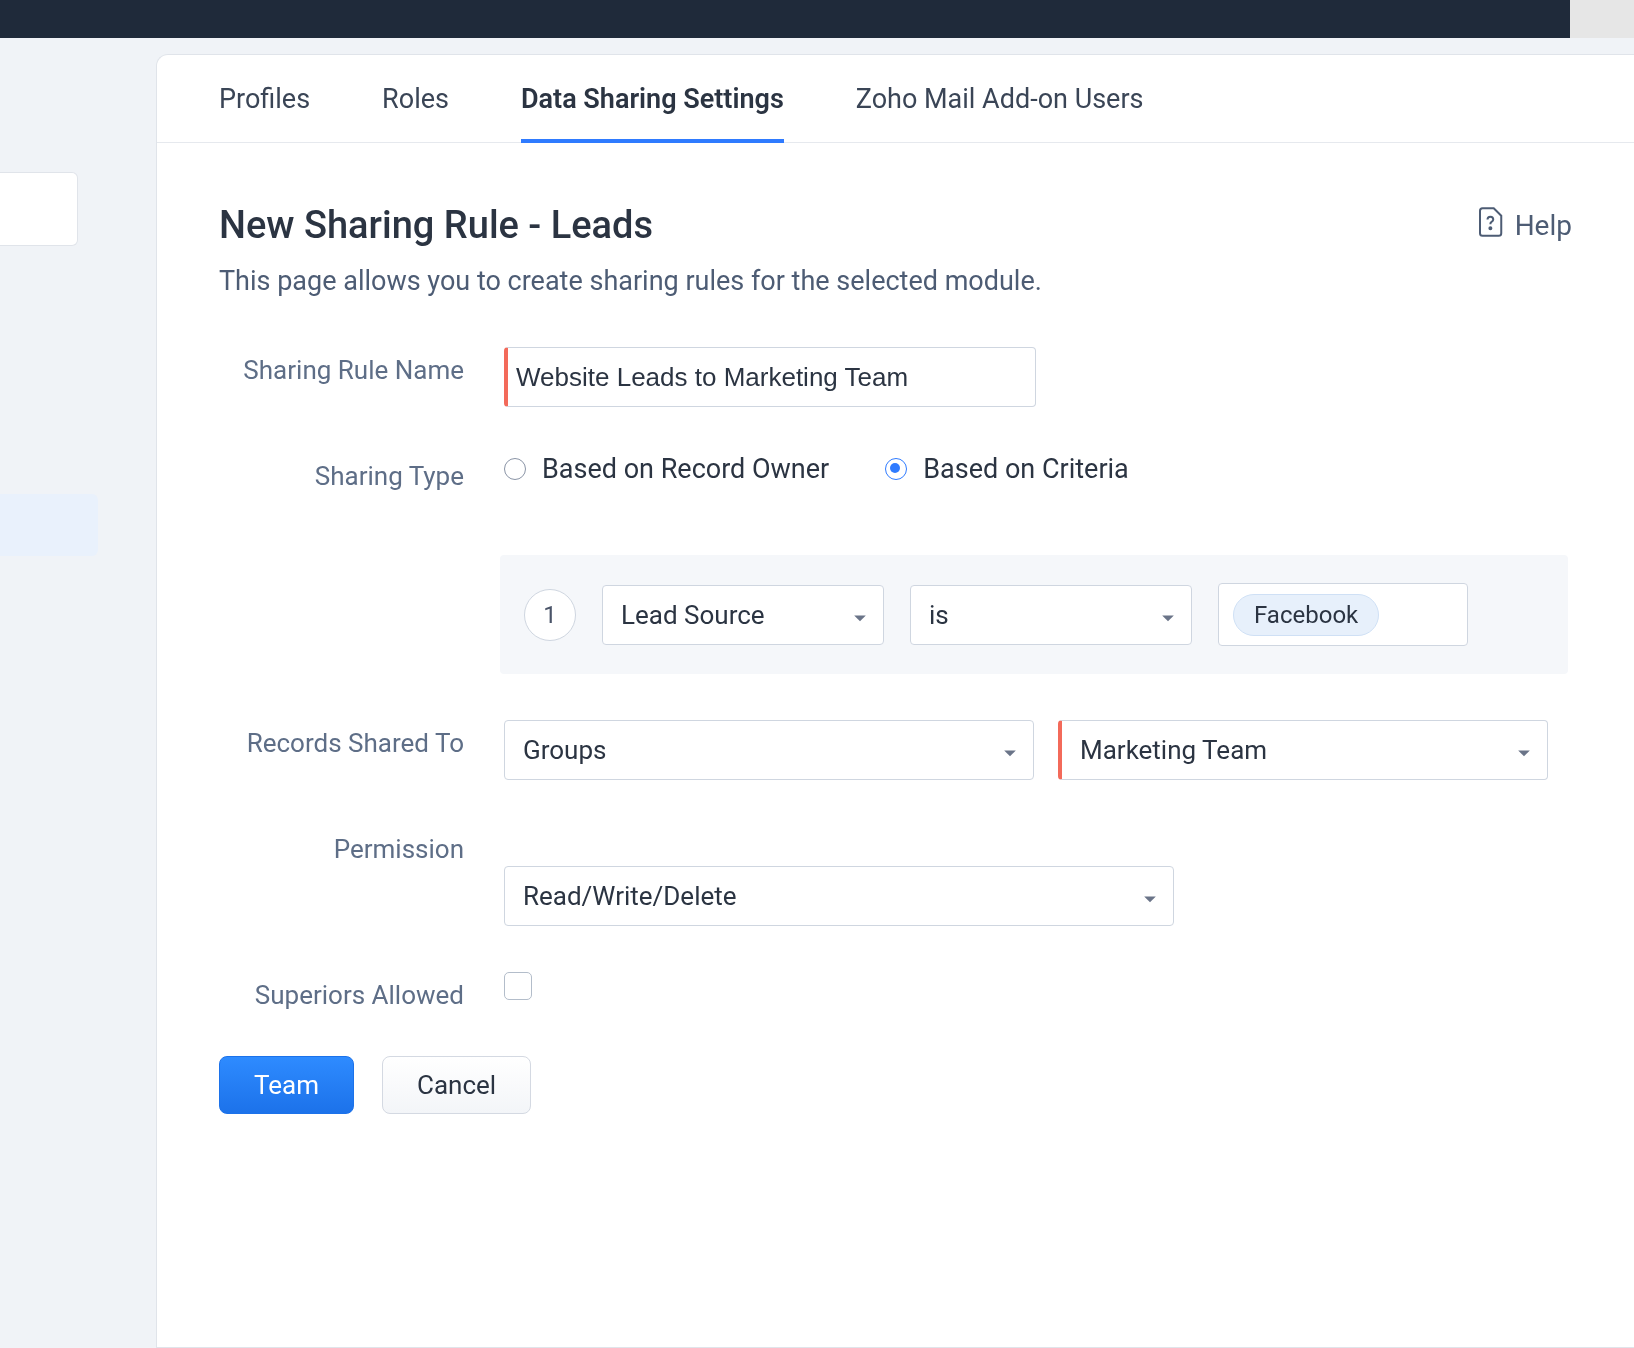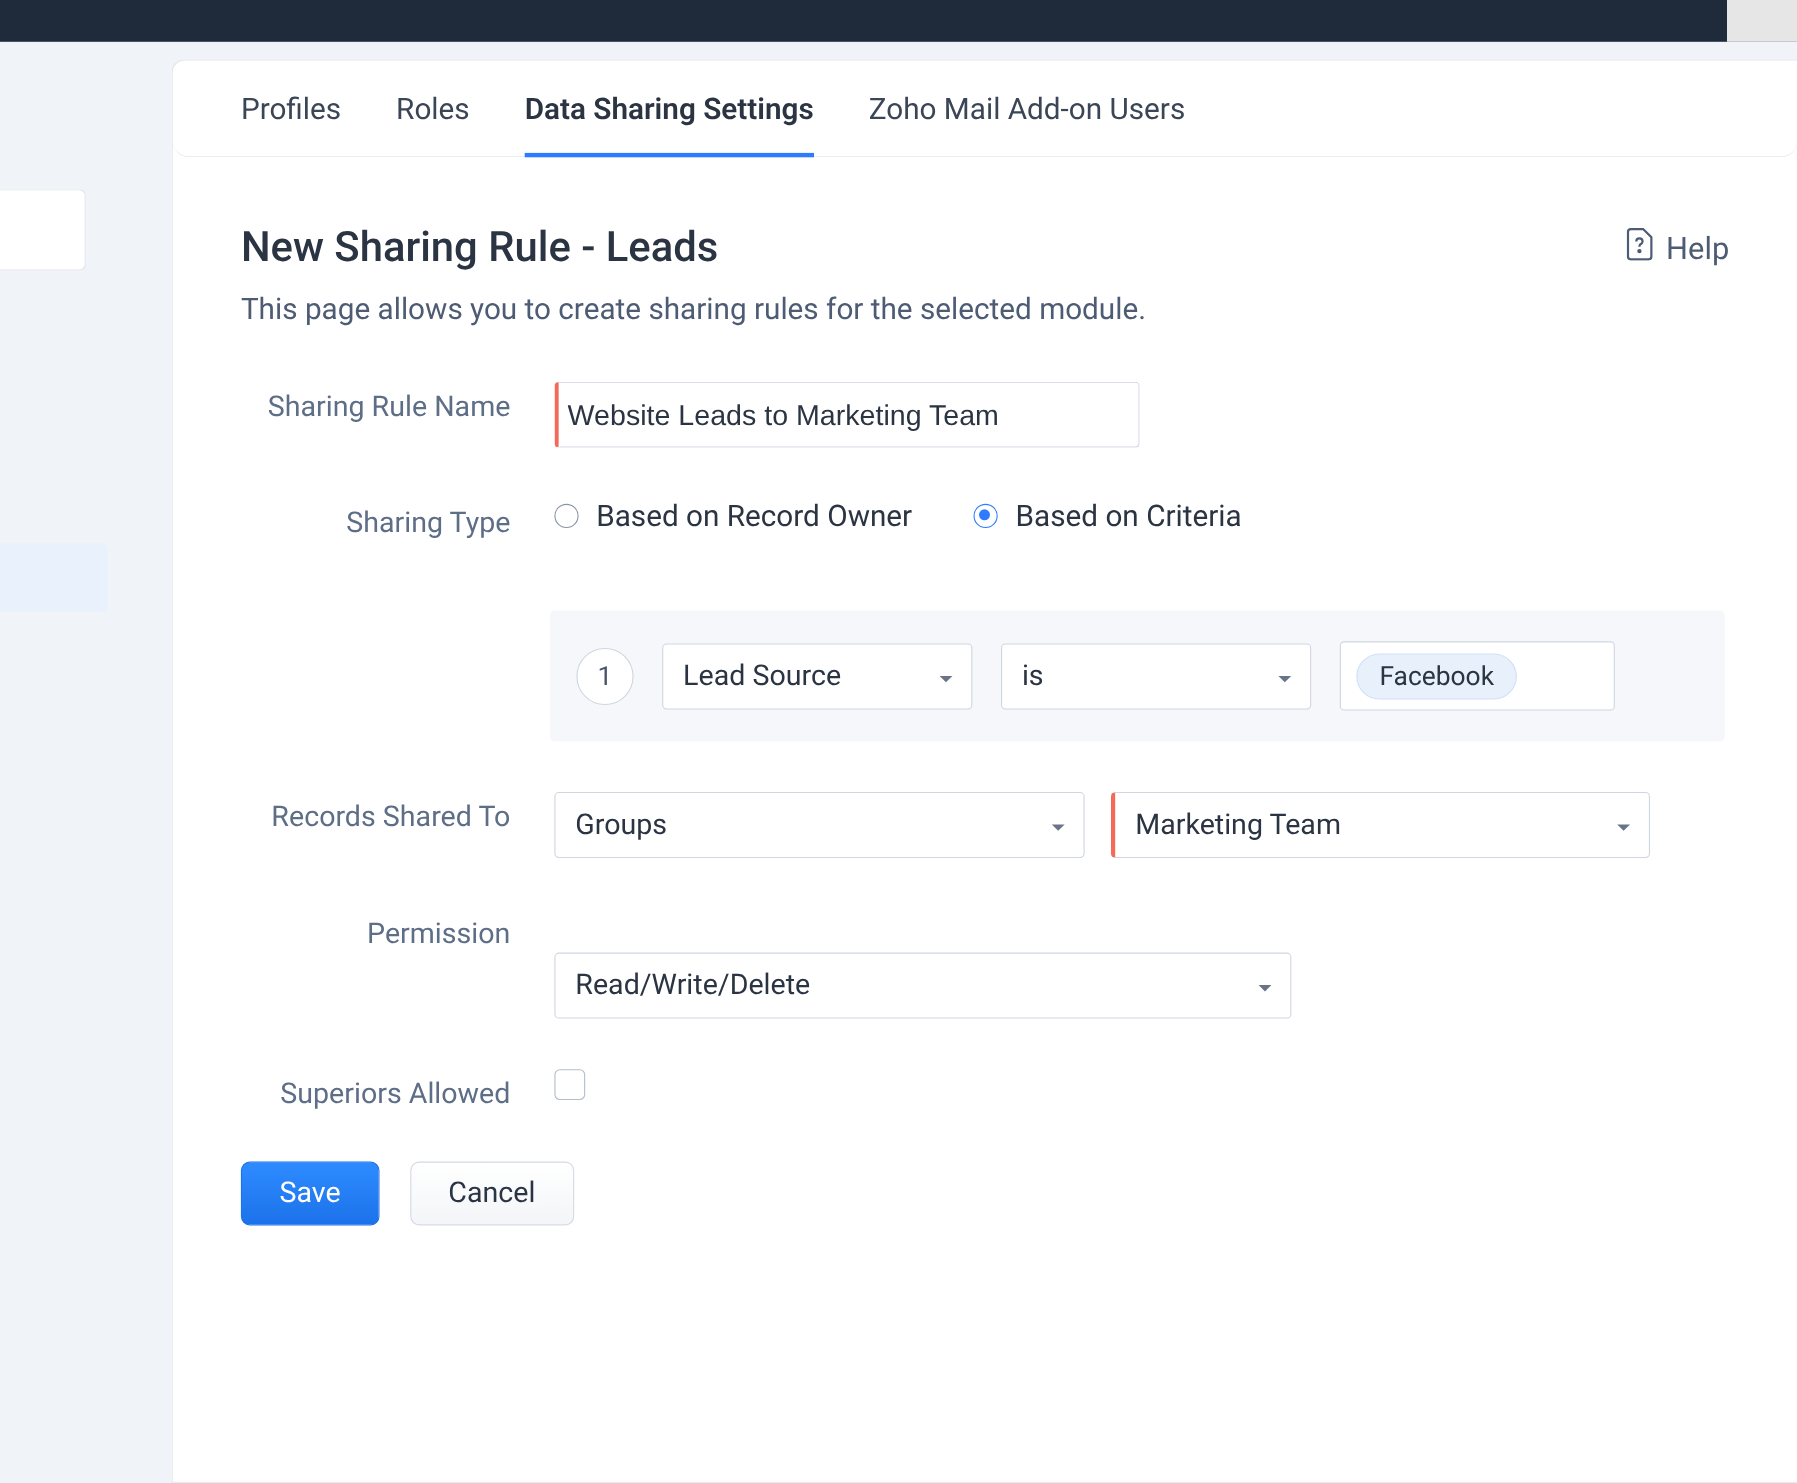--- a/index.html
+++ b/index.html
@@ -4,21 +4,21 @@
 <style>
   * { box-sizing: border-box; margin: 0; padding: 0; }
   html, body { width: 1634px; height: 1348px; font-family: -apple-system, BlinkMacSystemFont, "Segoe UI", Roboto, sans-serif; background: #f0f3f7; }
   .topbar { position: absolute; top: 0; left: 0; right: 0; height: 38px; background: #1f2a3a; }
   .topbar-right { position: absolute; right: 0; top: 0; width: 64px; height: 38px; background: #e6e6e6; }
   .side-stub { position: absolute; left: 0; top: 172px; width: 78px; height: 74px; background: #fff; border: 1px solid #e0e4ea; border-left: none; border-radius: 0 6px 6px 0; }
   .side-stub-sel { position: absolute; left: 0; top: 494px; width: 98px; height: 62px; background: #e9f1fc; border-radius: 0 6px 6px 0; }
   .side-text { position: absolute; left: 0; top: 646px; font-size: 28px; color: #43526b; }
   .panel-wrap { position: absolute; left: 156px; top: 54px; right: 0; bottom: 0; }
   .panel { background: #fff; border: 1px solid #e0e4ea; border-right: none; border-radius: 12px 0 0 0; min-height: 1294px; }
-  .tabs { display: flex; gap: 50px; padding: 28px 62px 0 62px; border-bottom: 1px solid #e6e9ee; font-size: 27px; color: #3a4556; border-radius: 15px; }
+  .tabs { display: flex; gap: 72px; padding: 28px 62px 0 62px; border-bottom: 1px solid #e6e9ee; font-size: 27px; color: #3a4556; }
   .tab { padding-bottom: 24px; cursor: pointer; }
   .tab.active { font-weight: 600; color: #2b3442; border-bottom: 4px solid #2f7bff; margin-bottom: -1px; }
   .content { padding: 60px 62px 40px 62px; }
   .header-row { display: flex; justify-content: space-between; align-items: center; }
   .title { font-size: 38px; font-weight: 500; color: #2b3442; }
   .help { display: flex; align-items: center; gap: 12px; font-size: 28px; color: #4d5c74; cursor: pointer; }
   .help svg { width: 26px; height: 30px; stroke: #4d5c74; fill: none; stroke-width: 1.6; }
   .subtitle { margin-top: 18px; font-size: 27px; color: #4d5c74; }
   .form { margin-top: 50px; }
   .row { display: flex; align-items: flex-start; margin-bottom: 46px; }
@@ -31,21 +31,21 @@
   .radio.checked .circle { border-color: #2f7bff; }
   .radio.checked .circle::after { content: ""; position: absolute; left: 4px; top: 4px; width: 10px; height: 10px; border-radius: 50%; background: #2f7bff; }
   .criteria-box { background: #f5f7fa; border-radius: 4px; padding: 28px 24px; width: 100%; display: flex; align-items: center; gap: 26px; margin-top: 30px; margin-left: -4px; overflow:hidden; }
   .num-badge { width: 52px; height: 52px; border-radius: 50%; border: 1.5px solid #cfd6e0; display: flex; align-items: center; justify-content: center; font-size: 24px; color: #4a5468; background: #fff; flex-shrink:0;}
   .select-box { position: relative; height: 60px; border: 1px solid #cfd6e0; border-radius: 4px; background: #fff; padding: 0 52px 0 18px; display: flex; align-items: center; font-size: 26px; color: #2b3442; cursor: pointer; flex-shrink:0; }
   .select-box.req { border-left: 4px solid #f36a5a; }
   .select-box .caret { position: absolute; right: 16px; top: 50%; transform: translateY(-50%); }
   .caret svg { width: 14px; height: 10px; fill: #6a7488; }
   .tag-box { height: 63px; border: 1px solid #cfd6e0; border-radius: 4px; background: #fff; padding: 0 14px; display: flex; align-items: center; flex-shrink:0; min-width: 250px; }
   .tag { background: #e7f0fb; border: 1px solid #cfe0f5; border-radius: 22px; padding: 6px 20px; font-size: 24px; color: #2b3442; }
-  .big-select-row .select-box.first { width: 482px; }
+  .big-select-row .select-box.first { width: 530px; }
   .big-select-row .select-box.second { width: 490px; margin-left: 4px; }
   .perm-select { width: 670px; margin-top: 40px; }
   .checkbox { width: 28px; height: 28px; border: 1.5px solid #b3bdca; border-radius: 5px; background: #fff; cursor: pointer; }
   .btn-row { display: flex; gap: 28px; margin-top: 30px; }
   .btn { height: 58px; padding: 0 34px; border-radius: 8px; font-size: 26px; cursor: pointer; display: flex; align-items: center; justify-content: center; }
   .btn-primary { background: linear-gradient(#2e8bff,#1c72ea); color: #fff; border: 1px solid #1c72ea; }
   .btn-secondary { background: linear-gradient(#ffffff,#f3f5f8); color: #2b3442; border: 1px solid #d4d9e2; }
 </style>
 </head>
 <body>
@@ -159,20 +159,20 @@
         </div>
 
         <div class="row">
           <div class="label-col">Superiors Allowed</div>
           <div class="field-col">
             <div class="checkbox"></div>
           </div>
         </div>
 
         <div class="btn-row">
-          <div class="btn btn-primary">Save</div>
+          <div class="btn btn-primary">Team</div>
           <div class="btn btn-secondary">Cancel</div>
         </div>
 
       </div>
     </div>
   </div>
 </div>
 
 </body></html>

